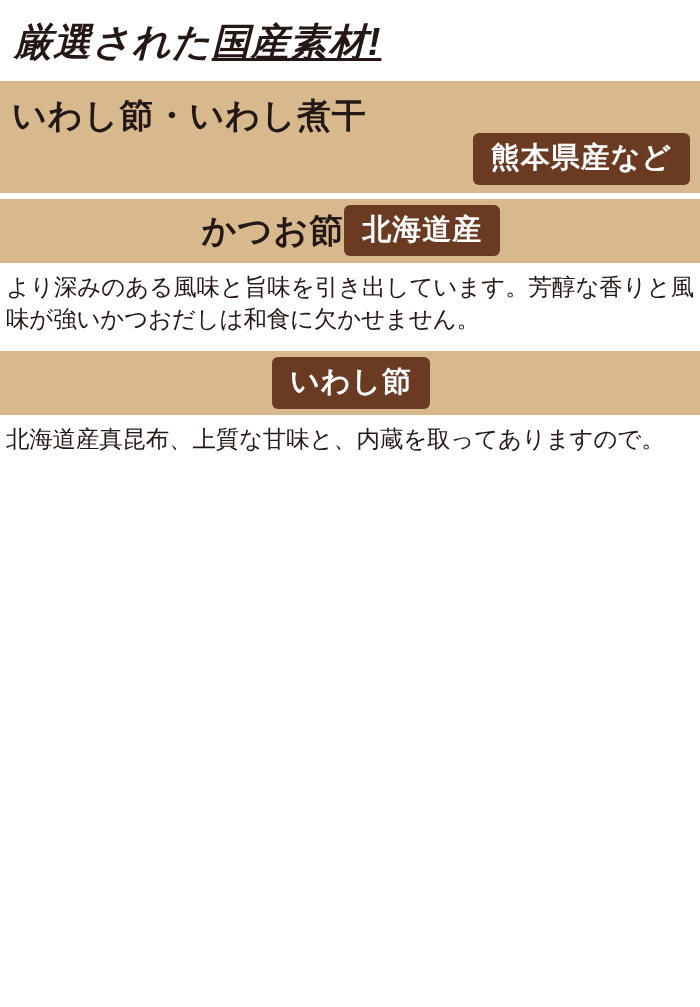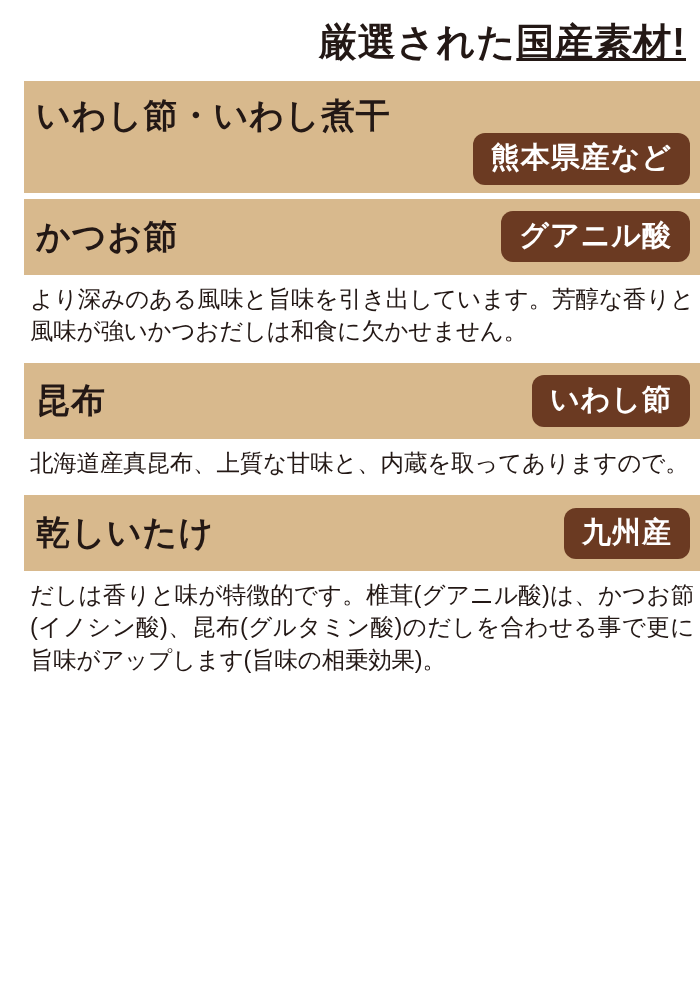--- a/index.html
+++ b/index.html
@@ -17,70 +17,70 @@
   .page {
     position: relative;
     width: 700px;
     height: 1007px;
     background: #ffffff;
   }
 
   
   .header {
     padding: 18px 14px 14px 14px;
-    text-align: right;
+    text-align: left;
+    font-style: italic;
   }
   .header-line {
     font-size: 38px;
     font-weight: bold;
     letter-spacing: 1px;
     line-height: 1.28;
     white-space: nowrap;
     color: #231815;
   }
   .header-line .u {
     text-decoration: underline;
     text-underline-offset: 3px;
     text-decoration-thickness: 3px;
   }
 
   
   .section {
     position: relative;
-    margin-left: 24px;
   }
   .sec-head {
     background: #d8b98d;
     position: relative;
     display: flex;
     align-items: center;
     justify-content: space-between;
     padding: 0 10px 0 12px;
     box-sizing: border-box;
   }
   .sec-head.tall { height: 112px; align-items: flex-start; }
-  .sec-head.short { height: 76px; }
+  .sec-head.short { height: 64px; justify-content: center; }
 
   .sec-title {
     font-size: 34px;
     font-weight: bold;
     color: #231815;
     letter-spacing: 1px;
     white-space: nowrap;
   }
   .sec-head.tall .sec-title { margin-top: 12px; }
 
   .badge {
     background: #6b3a22;
     color: #ffffff;
     font-size: 29px;
     font-weight: bold;
     letter-spacing: 1px;
     padding: 8px 18px 10px 18px;
-    border-radius: 12px;
+    border-radius: 6px;
     white-space: nowrap;
     line-height: 1.15;
   }
   .sec-head.tall .badge {
     position: absolute;
     right: 10px;
     bottom: 8px;
   }
 
   .sec-body {
@@ -111,44 +111,34 @@
       <div class="sec-title">いわし節・いわし煮干</div>
       <div class="badge">熊本県産など</div>
     </div>
   </div>
 
   <div class="spacer-sm"></div>
 
   <div class="section">
     <div class="sec-head short">
       <div class="sec-title">かつお節</div>
-      <div class="badge">グアニル酸</div>
+      <div class="badge">北海道産</div>
     </div>
     <div class="sec-body">
       <p>より深みのある風味と旨味を引き出しています。芳醇な香りと風味が強いかつおだしは和食に欠かせません。</p>
     </div>
   </div>
 
   <div class="spacer-sm"></div>
 
   <div class="section">
     <div class="sec-head short">
-      <div class="sec-title">昆布</div>
       <div class="badge">いわし節</div>
     </div>
     <div class="sec-body">
       <p>北海道産真昆布、上質な甘味と、内蔵を取ってありますので。</p>
     </div>
   </div>
 
   <div class="spacer-sm"></div>
 
-  <div class="section">
-    <div class="sec-head short">
-      <div class="sec-title">乾しいたけ</div>
-      <div class="badge">九州産</div>
-    </div>
-    <div class="sec-body">
-      <p>だしは香りと味が特徴的です。椎茸(グアニル酸)は、かつお節(イノシン酸)、昆布(グルタミン酸)のだしを合わせる事で更に旨味がアップします(旨味の相乗効果)。</p>
-    </div>
-  </div>
 
 </div>
 
 </body></html>

